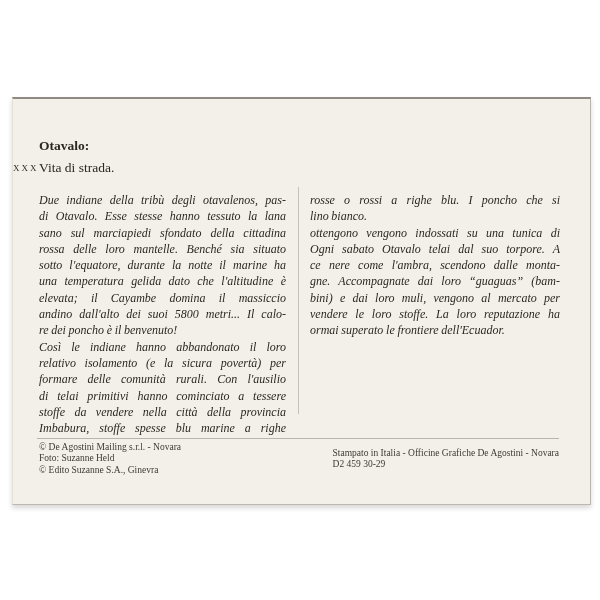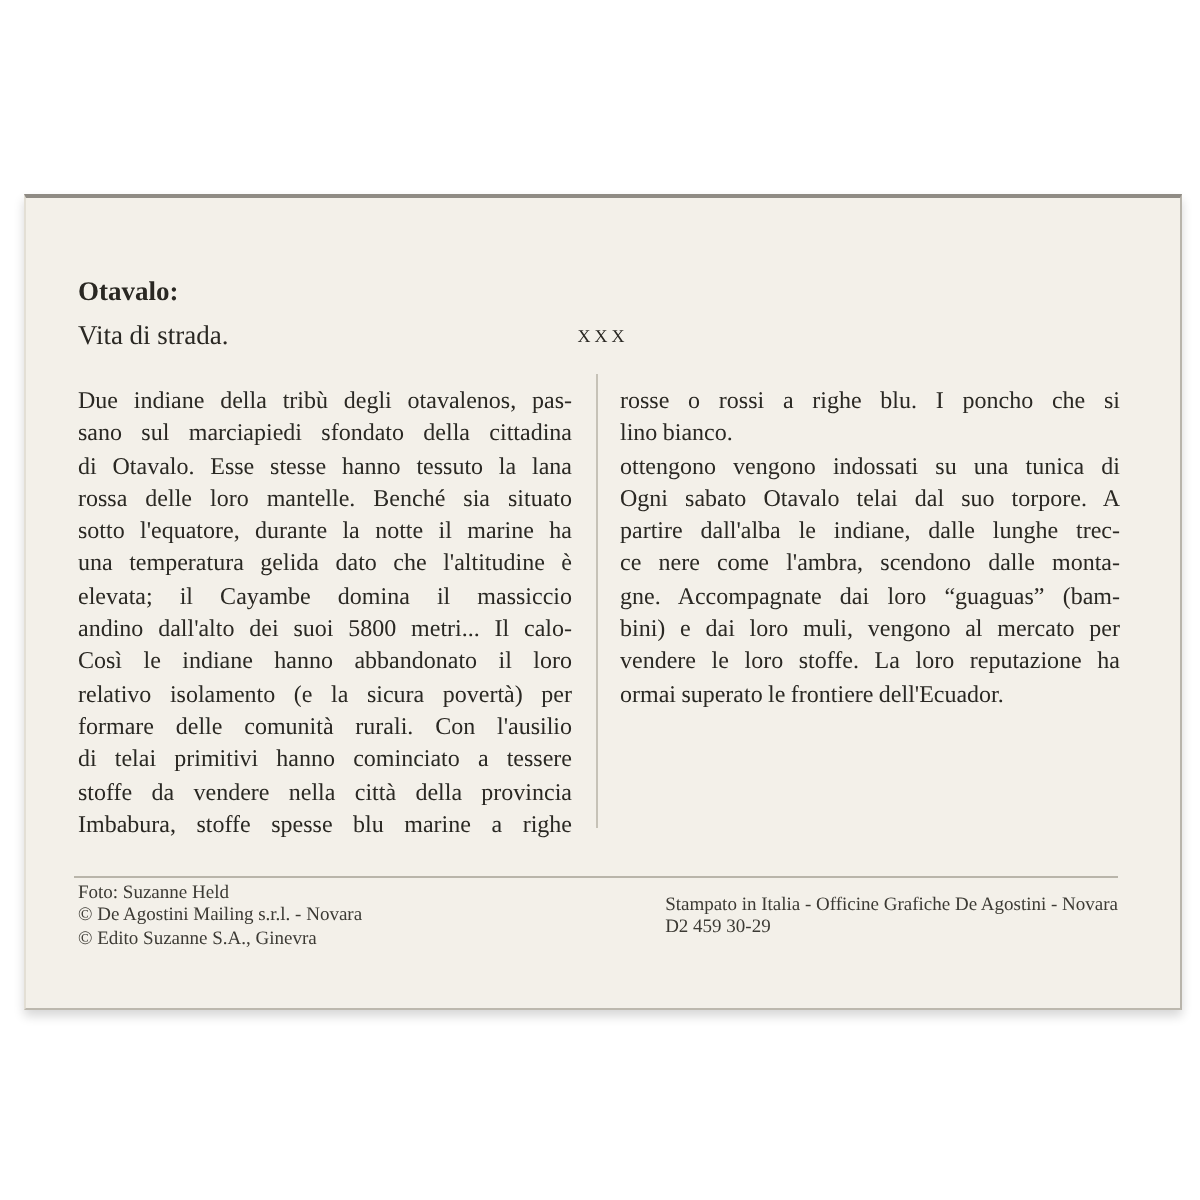--- a/index.html
+++ b/index.html
@@ -17,21 +17,21 @@
     border-bottom:1px solid #bcb8ae;
     box-shadow:0 3px 5px rgba(0,0,0,0.16);
     color:#2a2823;
   }
   .card-title {
     position:absolute; top:32px; left:0; right:0;
     text-align:center; font-weight:bold; font-size:20px; letter-spacing:0.5px;
   }
   .card-marker {
     position:absolute; top:64px; left:0; right:0;
-    text-align:center; font-size:9px; letter-spacing:2px;
+    font-size:9px; letter-spacing:2px;
   }
   .heading {
     position:absolute; top:39px; left:26px;
     font-weight:bold; font-size:13.5px;
   }
   .subheading {
     position:absolute; top:61px; left:26px;
     font-size:13.5px;
   }
   .columns {
@@ -42,20 +42,21 @@
   .col-left  { width:247px; }
   .col-right { flex:1; }
   .divider {
     width:1px; height:227px; background:#c6c2b7;
     margin:-5px 11px 0 12px; flex:0 0 1px;
   }
   .tline {
     line-height:16.3px;
     text-align:left;
     word-spacing:-0.3px;
+    font-style:italic;
   }
   .tline.just {
     text-align:justify;
     text-align-last:justify;
   }
   .footer-rule {
     position:absolute; left:24px; right:31px; top:339px;
     border-top:1px solid #b9b5aa; height:0;
   }
   .footer-credits {
@@ -75,53 +76,53 @@
   <div class="card">
 
     <div class="card-marker">XXX</div>
 
     <div class="heading">Otavalo:</div>
     <div class="subheading">Vita di strada.</div>
 
     <div class="columns">
       <div class="col col-left">
           <div class="tline just">Due indiane della tribù degli otavalenos, pas-</div>
+          <div class="tline just">di Otavalo. Esse stesse hanno tessuto la lana</div>
           <div class="tline just">sano sul marciapiedi sfondato della cittadina</div>
-          <div class="tline just">di Otavalo. Esse stesse hanno tessuto la lana</div>
           <div class="tline just">rossa delle loro mantelle. Benché sia situato</div>
           <div class="tline just">sotto l'equatore, durante la notte il marine ha</div>
           <div class="tline just">una temperatura gelida dato che l'altitudine è</div>
           <div class="tline just">elevata; il Cayambe domina il massiccio</div>
           <div class="tline just">andino dall'alto dei suoi 5800 metri... Il calo-</div>
+          <div class="tline">re dei poncho è il benvenuto!</div>
           <div class="tline just">Così le indiane hanno abbandonato il loro</div>
           <div class="tline just">relativo isolamento (e la sicura povertà) per</div>
           <div class="tline just">formare delle comunità rurali. Con l'ausilio</div>
           <div class="tline just">di telai primitivi hanno cominciato a tessere</div>
           <div class="tline just">stoffe da vendere nella città della provincia</div>
           <div class="tline just">Imbabura, stoffe spesse blu marine a righe</div>
         </div>
       <div class="divider"></div>
       <div class="col col-right">
           <div class="tline just">rosse o rossi a righe blu. I poncho che si</div>
           <div class="tline">lino bianco.</div>
           <div class="tline just">ottengono vengono indossati su una tunica di</div>
           <div class="tline just">Ogni sabato Otavalo telai dal suo torpore. A</div>
-          <div class="tline just">partire dall'alba le indiane, dalle lunghe trec-</div>
           <div class="tline just">ce nere come l'ambra, scendono dalle monta-</div>
           <div class="tline just">gne. Accompagnate dai loro “guaguas” (bam-</div>
           <div class="tline just">bini) e dai loro muli, vengono al mercato per</div>
           <div class="tline just">vendere le loro stoffe. La loro reputazione ha</div>
           <div class="tline">ormai superato le frontiere dell'Ecuador.</div>
         </div>
     </div>
 
     <div class="footer-rule"></div>
     <div class="footer-credits">
+        <div class="fline">© De Agostini Mailing s.r.l. - Novara</div>
         <div class="fline">Foto: Suzanne Held</div>
-        <div class="fline">© De Agostini Mailing s.r.l. - Novara</div>
         <div class="fline">© Edito Suzanne S.A., Ginevra</div>
       </div>
     <div class="footer-print">
         <div class="fline">Stampato in Italia - Officine Grafiche De Agostini - Novara</div>
         <div class="fline">D2 459 30-29</div>
       </div>
 
   </div>
 </div>
 

